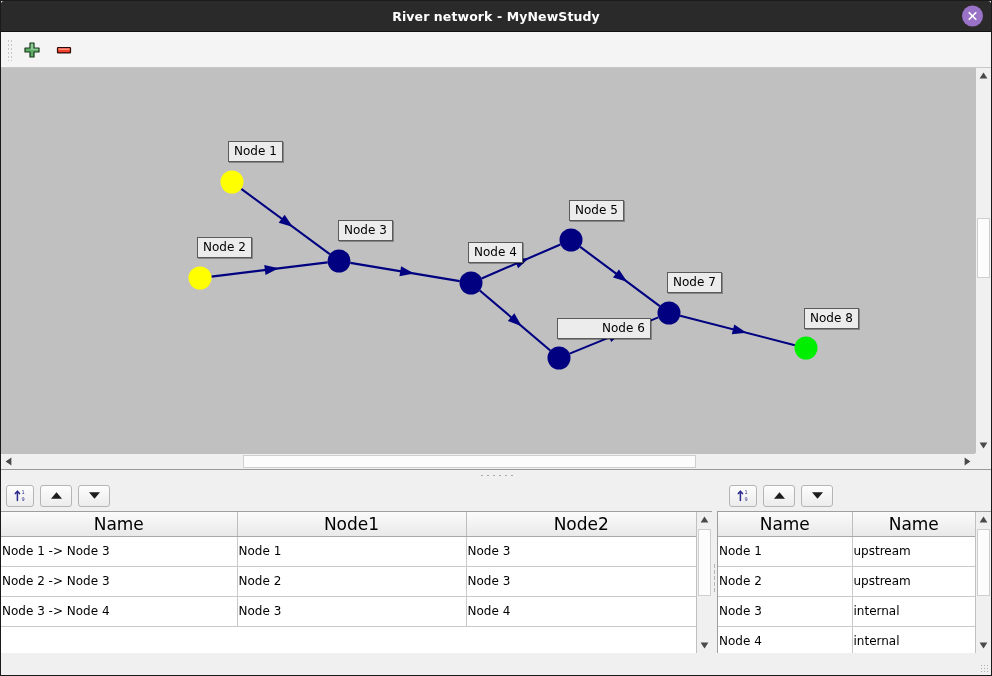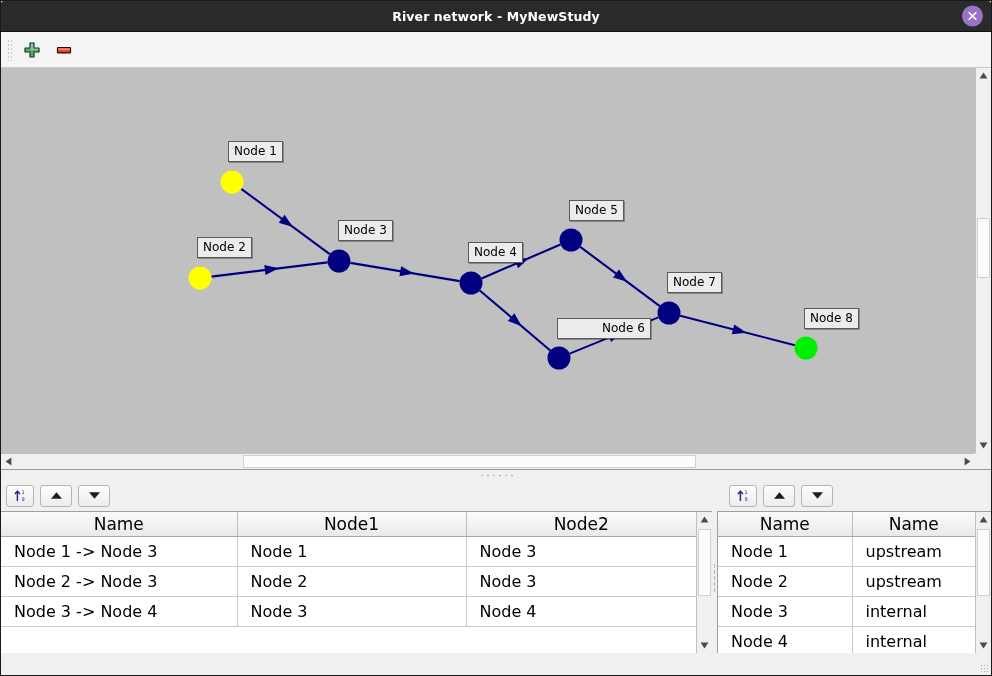--- a/index.html
+++ b/index.html
@@ -200,22 +200,22 @@
     border-right: 1px solid #bdbdbd;
     border-bottom: 1px solid #a8a8a8;
     font-size: 17px; font-weight: normal; color: #000;
     text-align: center;
   }
   table.grid th:last-child { border-right: none; }
   table.grid td {
     height: 30px;
     border-right: 1px solid #c9c9c9;
     border-bottom: 1px solid #c9c9c9;
-    font-size: 16px; color: #000;
-    padding-left: 13px;
+    font-size: 12px; color: #000;
+    padding-left: 1px;
     background: #ffffff;
     white-space: nowrap; overflow: hidden;
   }
   table.grid td:last-child { border-right: none; }
 
   .pane-footer { flex: 0 0 22px; background: #f0f0f0; }
   .pane-right .resize-grip {
     position: absolute; right: 2px; bottom: 2px;
     width: 9px; height: 9px;
     background-image: radial-gradient(#b0b0b0 .9px, transparent 1px);

